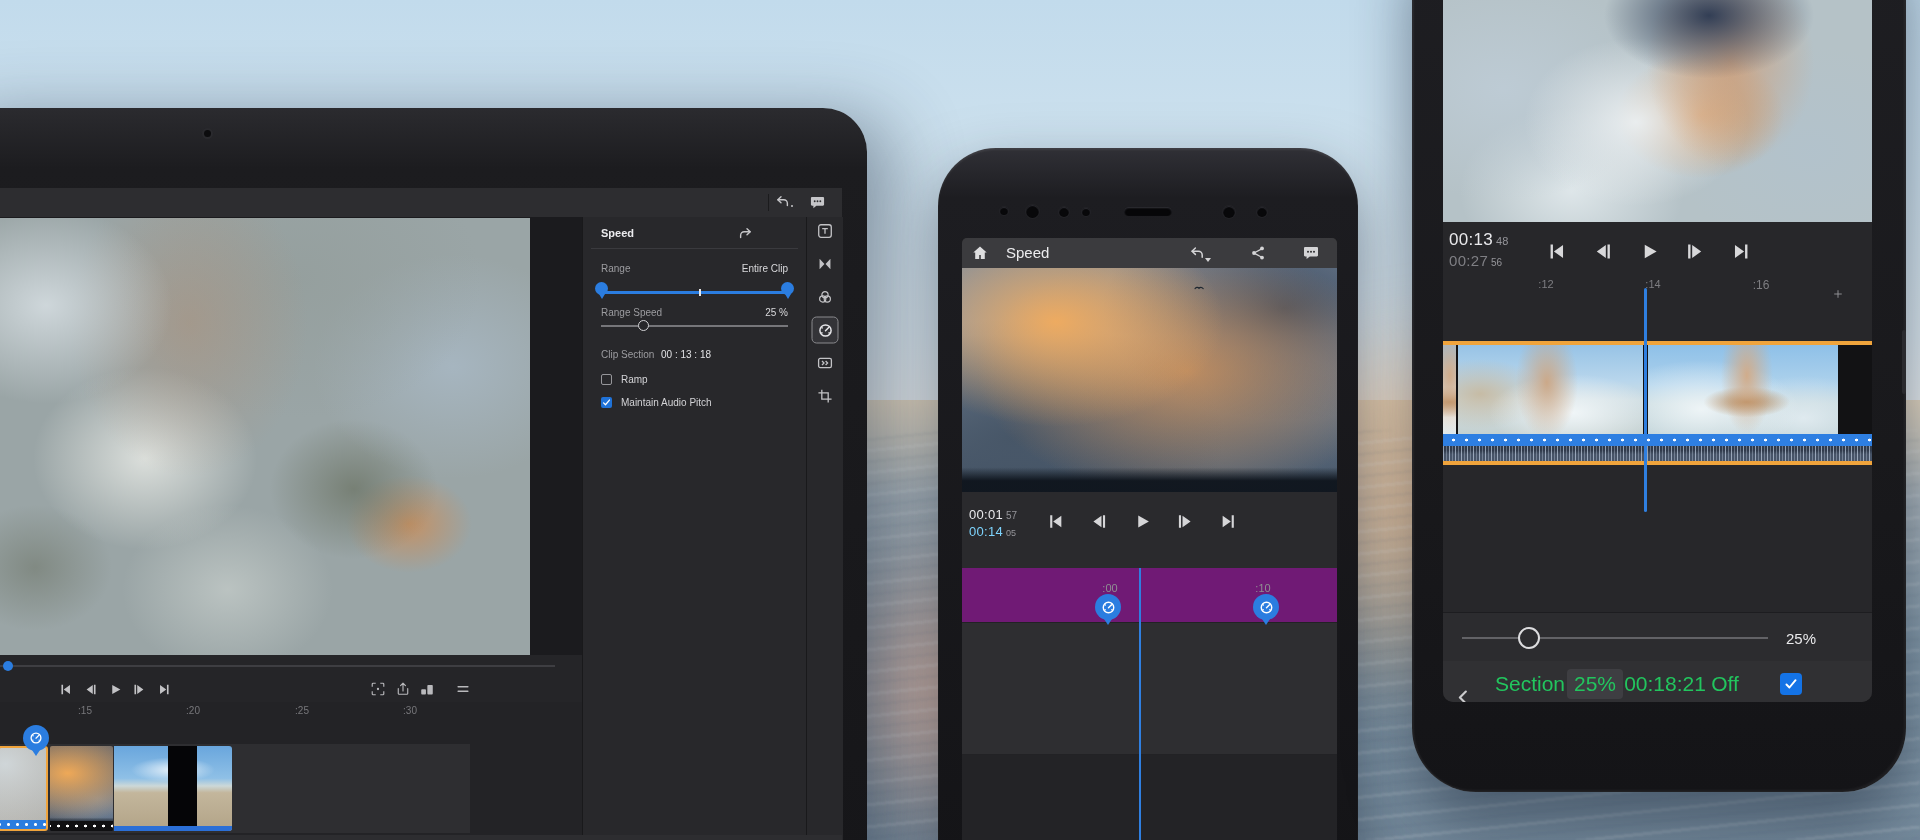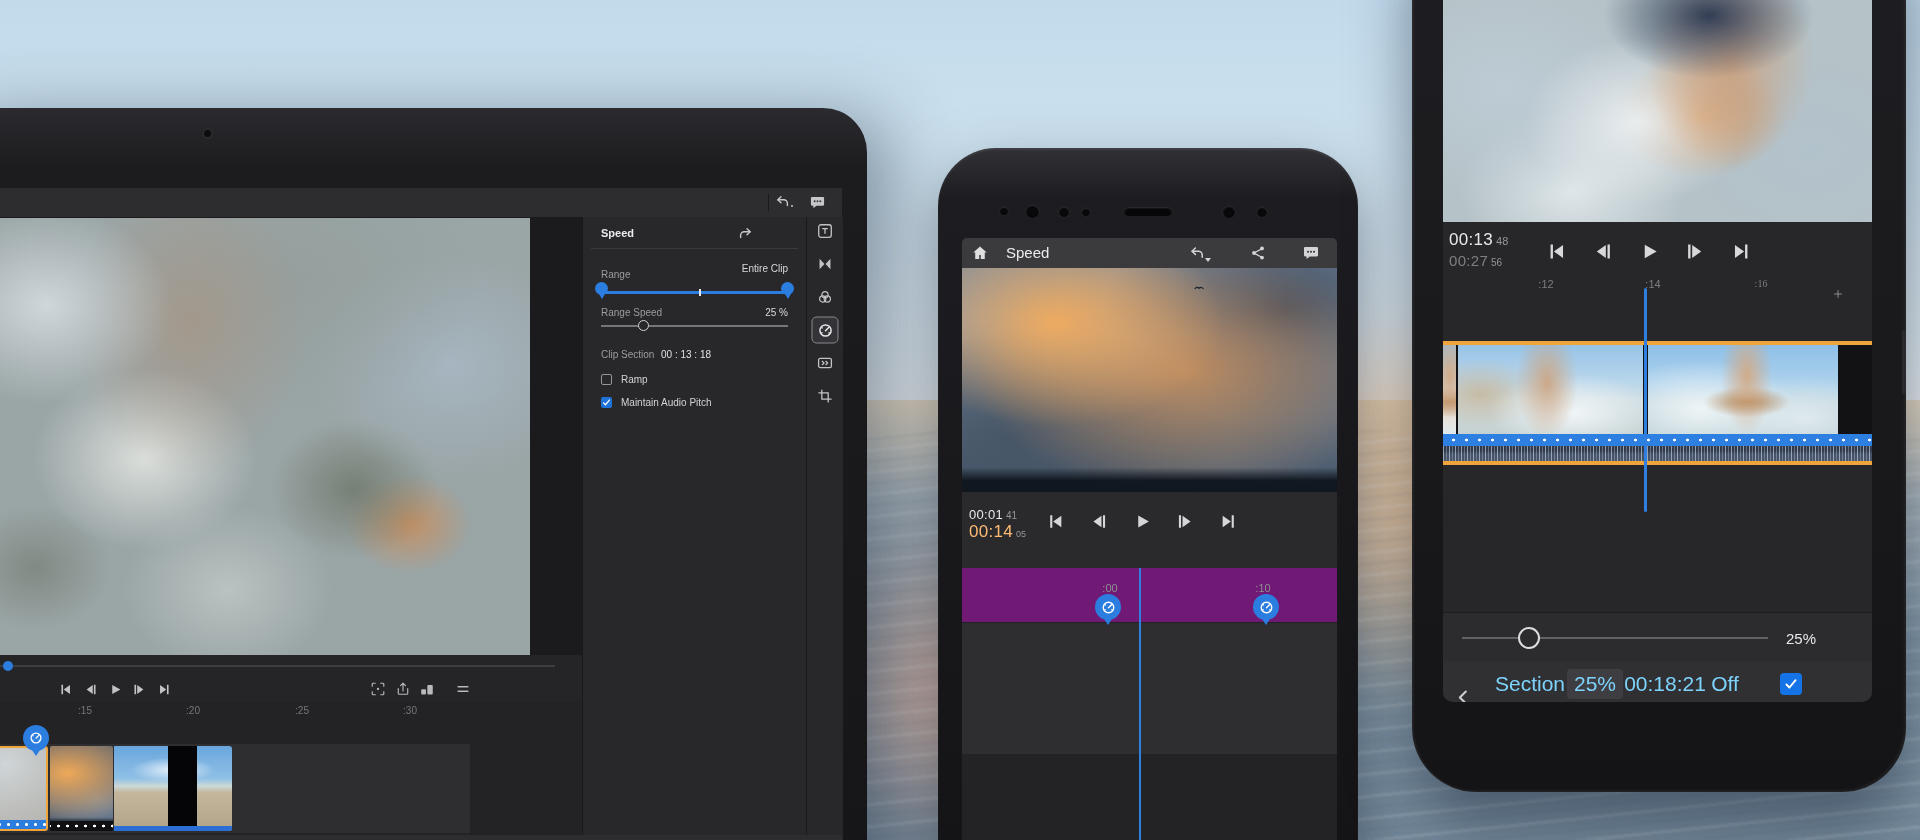--- a/index.html
+++ b/index.html
@@ -108,25 +108,25 @@
     background:linear-gradient(180deg,#303036 0%,#1d1d21 7%,#141417 100%);
     border-radius:58px 58px 0 0;box-shadow:0 26px 60px rgba(25,38,55,.5),inset 0 2px 2px rgba(255,255,255,.08);}
   .pc-screen{position:absolute;left:24px;top:90px;width:375px;height:622px;background:#27272a;border-radius:5px 5px 0 0;overflow:hidden;}
   .phone-r{position:absolute;left:1412px;top:-60px;width:494px;height:852px;
     background:linear-gradient(180deg,#1e1e22 0%,#19191c 60%,#141417 100%);
     border-radius:0 0 64px 64px;box-shadow:0 30px 60px rgba(25,38,55,.5),inset 2px 0 2px rgba(255,255,255,.06),inset -2px -2px 3px rgba(255,255,255,.05);}
   .pr-screen{position:absolute;left:31px;top:60px;width:429px;height:702px;background:#27272a;border-radius:0 0 10px 10px;overflow:hidden;}
   .cam-dot{position:absolute;border-radius:50%;background:#08080a;box-shadow:inset 0 1px 1px #2c2c32,0 0 0 1px #232327;}
   .tc-big{font-size:13px;color:#e9e9ec;letter-spacing:.3px;}
   .tc-frames{font-size:10px;color:#95959a;margin-left:3px;}
-  .tc-dim{font-size:17px;color:#fdba74;letter-spacing:.3px;}
+  .tc-dim{font-size:13px;color:#7dd3fc;letter-spacing:.3px;}
   .playhead{position:absolute;background:#2f7fe0;z-index:5;}
   
   .ctrl-item{position:absolute;top:0;height:101px;text-align:center;}
-  .ctrl-value{font-size:21px;color:#7dd3fc;line-height:30px;margin-top:8px;}
+  .ctrl-value{font-size:21px;color:#22c55e;line-height:30px;margin-top:8px;}
   .ctrl-label{font-size:13px;color:#9fa0a4;line-height:16px;margin:6px auto 0;}
   .chip{display:inline-block;background:#3e3e42;border-radius:4px;padding:0 7px;}
   .checkbox-blue{width:22px;height:22px;border-radius:4px;background:#1473e6;display:flex;align-items:center;justify-content:center;margin:12px auto 0;}
 </style>
 </head>
 <body>
 
 <svg width="0" height="0" style="position:absolute" aria-hidden="true">
   <defs>
     <symbol id="i-skipstart" viewBox="0 0 16 16">
@@ -338,21 +338,21 @@
         </div>
       </div>
 
       <div class="t-panel">
         <div class="abs" style="left:18px;top:10px;font-size:11px;font-weight:bold;color:#ebebee;">Speed</div>
         <svg class="ic abs" style="left:155px;top:9px;color:#c6c6c9;transform:scaleX(-1);" width="15" height="15">
             <use href="#i-undo"></use>
           </svg>
         <div class="abs" style="left:8px;top:31px;width:207px;height:1px;background:#3a3a3e;"></div>
 
-        <div class="t-label" style="left:18px;top:52px;">Range</div>
+        <div class="t-label" style="left:18px;top:46px;">Range</div>
         <div class="t-value" style="right:18px;top:46px;">Entire Clip</div>
         <div class="abs" style="left:18px;top:74px;width:187px;height:3px;background:#2b7de0;border-radius:2px;"></div>
         <div class="abs" style="left:116px;top:72px;width:2px;height:7px;background:#e8e8ea;"></div>
         <div class="pin" style="left:12px;top:65px;"></div>
         <div class="pin" style="left:198px;top:65px;"></div>
 
         <div class="t-label" style="left:18px;top:90px;">Range Speed</div>
         <div class="t-value" style="right:18px;top:90px;">25 %</div>
         <div class="abs" style="left:18px;top:108px;width:187px;height:2px;background:#76767a;"></div>
         <div class="abs" style="left:55px;top:103px;width:11px;height:11px;border-radius:50%;border:1.5px solid #d2d2d5;background:#28282b;box-sizing:border-box;"></div>
@@ -427,21 +427,21 @@
       </div>
 
       <div class="abs v-sunset" style="left:0;top:30px;width:375px;height:224px;">
         <svg class="ic abs" style="left:232px;top:16px;" width="12" height="8">
             <use href="#i-bird"></use>
           </svg>
       </div>
 
       <div class="abs" style="left:0;top:254px;width:375px;height:76px;background:#2a2a2d;">
         <div class="abs" style="left:7px;top:13px;white-space:nowrap;">
-          <span class="tc-big">00:01</span><span class="tc-frames">41</span>
+          <span class="tc-big">00:01</span><span class="tc-frames">57</span>
         </div>
         <div class="abs" style="left:7px;top:30px;white-space:nowrap;">
           <span class="tc-dim">00:14</span><span class="tc-frames" style="font-size:9px;">05</span>
         </div>
         <div class="trans-row" style="left:85px;top:20px;width:190px;height:18px;color:#d6d6d8;">
           <svg class="ic" width="17" height="17">
               <use href="#i-skipstart"></use>
             </svg>
           <svg class="ic" width="17" height="17">
               <use href="#i-stepback"></use>
@@ -509,21 +509,21 @@
         <svg class="ic" width="19" height="19">
             <use href="#i-stepfwd"></use>
           </svg>
         <svg class="ic" width="19" height="19">
             <use href="#i-skipend"></use>
           </svg>
       </div>
 
       <div class="rul" style="left:86px;top:278px;font-size:11px;color:#7e7e82;">:12</div>
       <div class="rul" style="left:193px;top:278px;font-size:11px;color:#7e7e82;">:14</div>
-      <div class="rul" style="left:301px;top:278px;font-size:10px;color:#7e7e82;font-family:Liberation Serif, serif;">:16</div>
+      <div class="rul" style="left:301px;top:278px;font-size:12px;color:#7e7e82;">:16</div>
       <svg class="ic abs" style="left:389px;top:288px;color:#97979b;" width="12" height="12">
           <use href="#i-plus"></use>
         </svg>
 
       <div class="playhead" style="left:201px;top:288px;width:3px;height:224px;border-radius:2px;"></div>
 
       <div class="abs" style="left:0;top:341px;width:429px;height:124px;">
         <div class="abs" style="left:0;top:0;width:429px;height:4px;background:#f0a43c;"></div>
         <div class="abs" style="left:0;top:120px;width:429px;height:4px;background:#f0a43c;"></div>
         <div class="abs" style="left:0;top:4px;width:429px;height:89px;background:#121214;">

